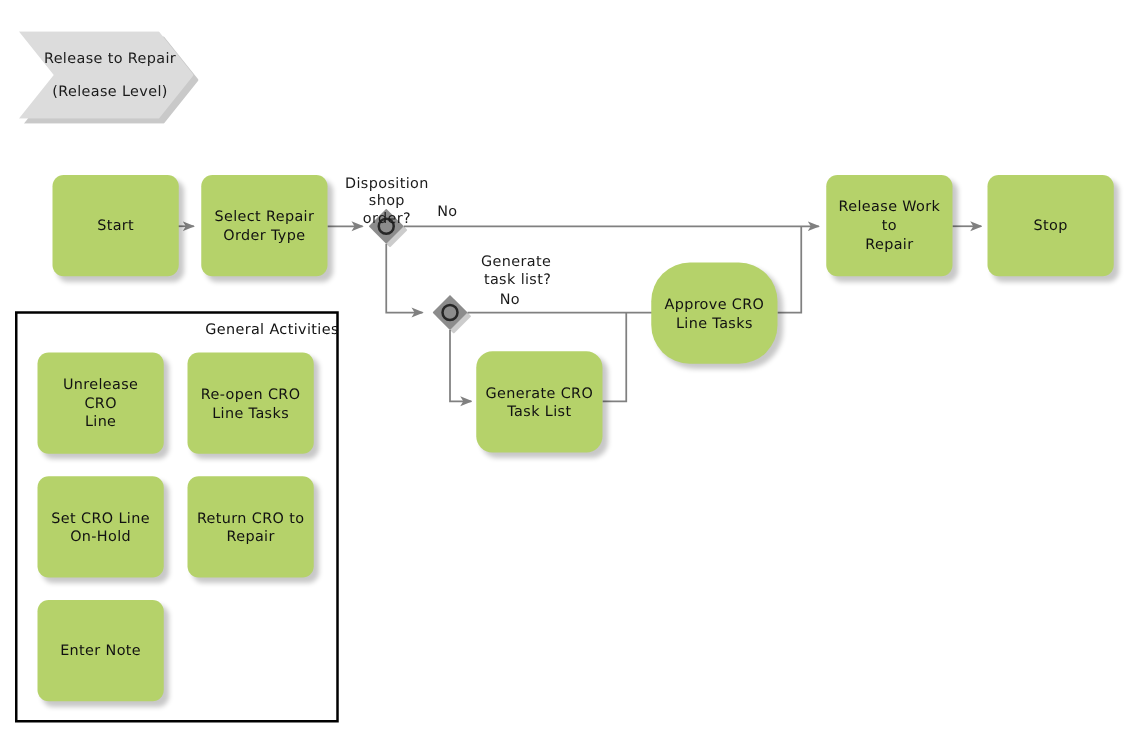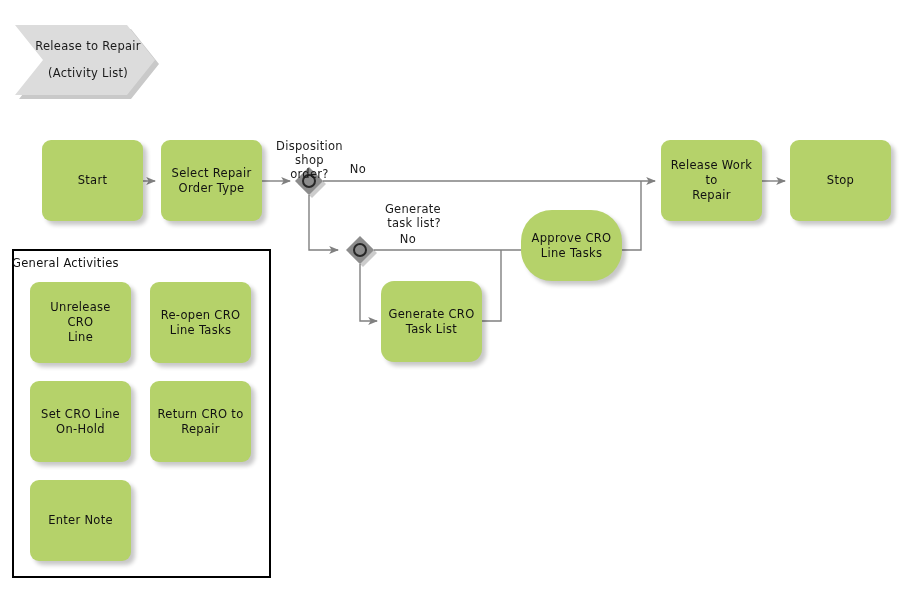--- a/index.html
+++ b/index.html
@@ -149,21 +149,21 @@
     height: 329px;
     border: 2px solid #000000;
     background: #ffffff;
     box-sizing: border-box;
   }
   .group-title {
     position: absolute;
     left: 12px;
     top: 256px;
     width: 259px;
-    text-align: left;
+    text-align: right;
     font-size: 11.5px;
     color: #111111;
     letter-spacing: 0.3px;
   }
 </style>
 </head>
 <body>
 
 <div id="canvas">
 
@@ -193,31 +193,31 @@
 
       <path d="M 762 181 L 785 181" marker-end="url(#arrow)"></path>
     </g>
   </svg>
 
   <div class="phase-banner">
     <div class="chev-shadow"></div>
     <div class="chev"></div>
     <div class="phase-label">
       <span>Release to Repair</span>
-      <span>(Activity List)</span>
+      <span>(Release Level)</span>
     </div>
   </div>
 
   <div class="task" style="left:42px; top:140px; width:101px; height:81px;">Start</div>
 
   <div class="task" style="left:161px; top:140px; width:101px; height:81px;">Select Repair<br>Order Type</div>
 
   <div class="task" style="left:381px; top:281px; width:101px; height:81px;border-radius:13px;">Generate CRO<br>Task List</div>
 
-  <div class="task" style="left:521px; top:210px; width:101px; height:71px;border-radius:31px;">Approve CRO<br>Line Tasks</div>
+  <div class="task" style="left:521px; top:210px; width:101px; height:81px;border-radius:31px;">Approve CRO<br>Line Tasks</div>
 
   <div class="task" style="left:661px; top:140px; width:101px; height:81px;">Release Work to<br>Repair</div>
 
   <div class="task" style="left:790px; top:140px; width:101px; height:81px;">Stop</div>
 
   <div class="gateway" style="left:295px; top:167px;">
     <div class="gw-shadow"></div>
     <div class="gw-body"></div>
     <div class="gw-ring"></div>
   </div>

